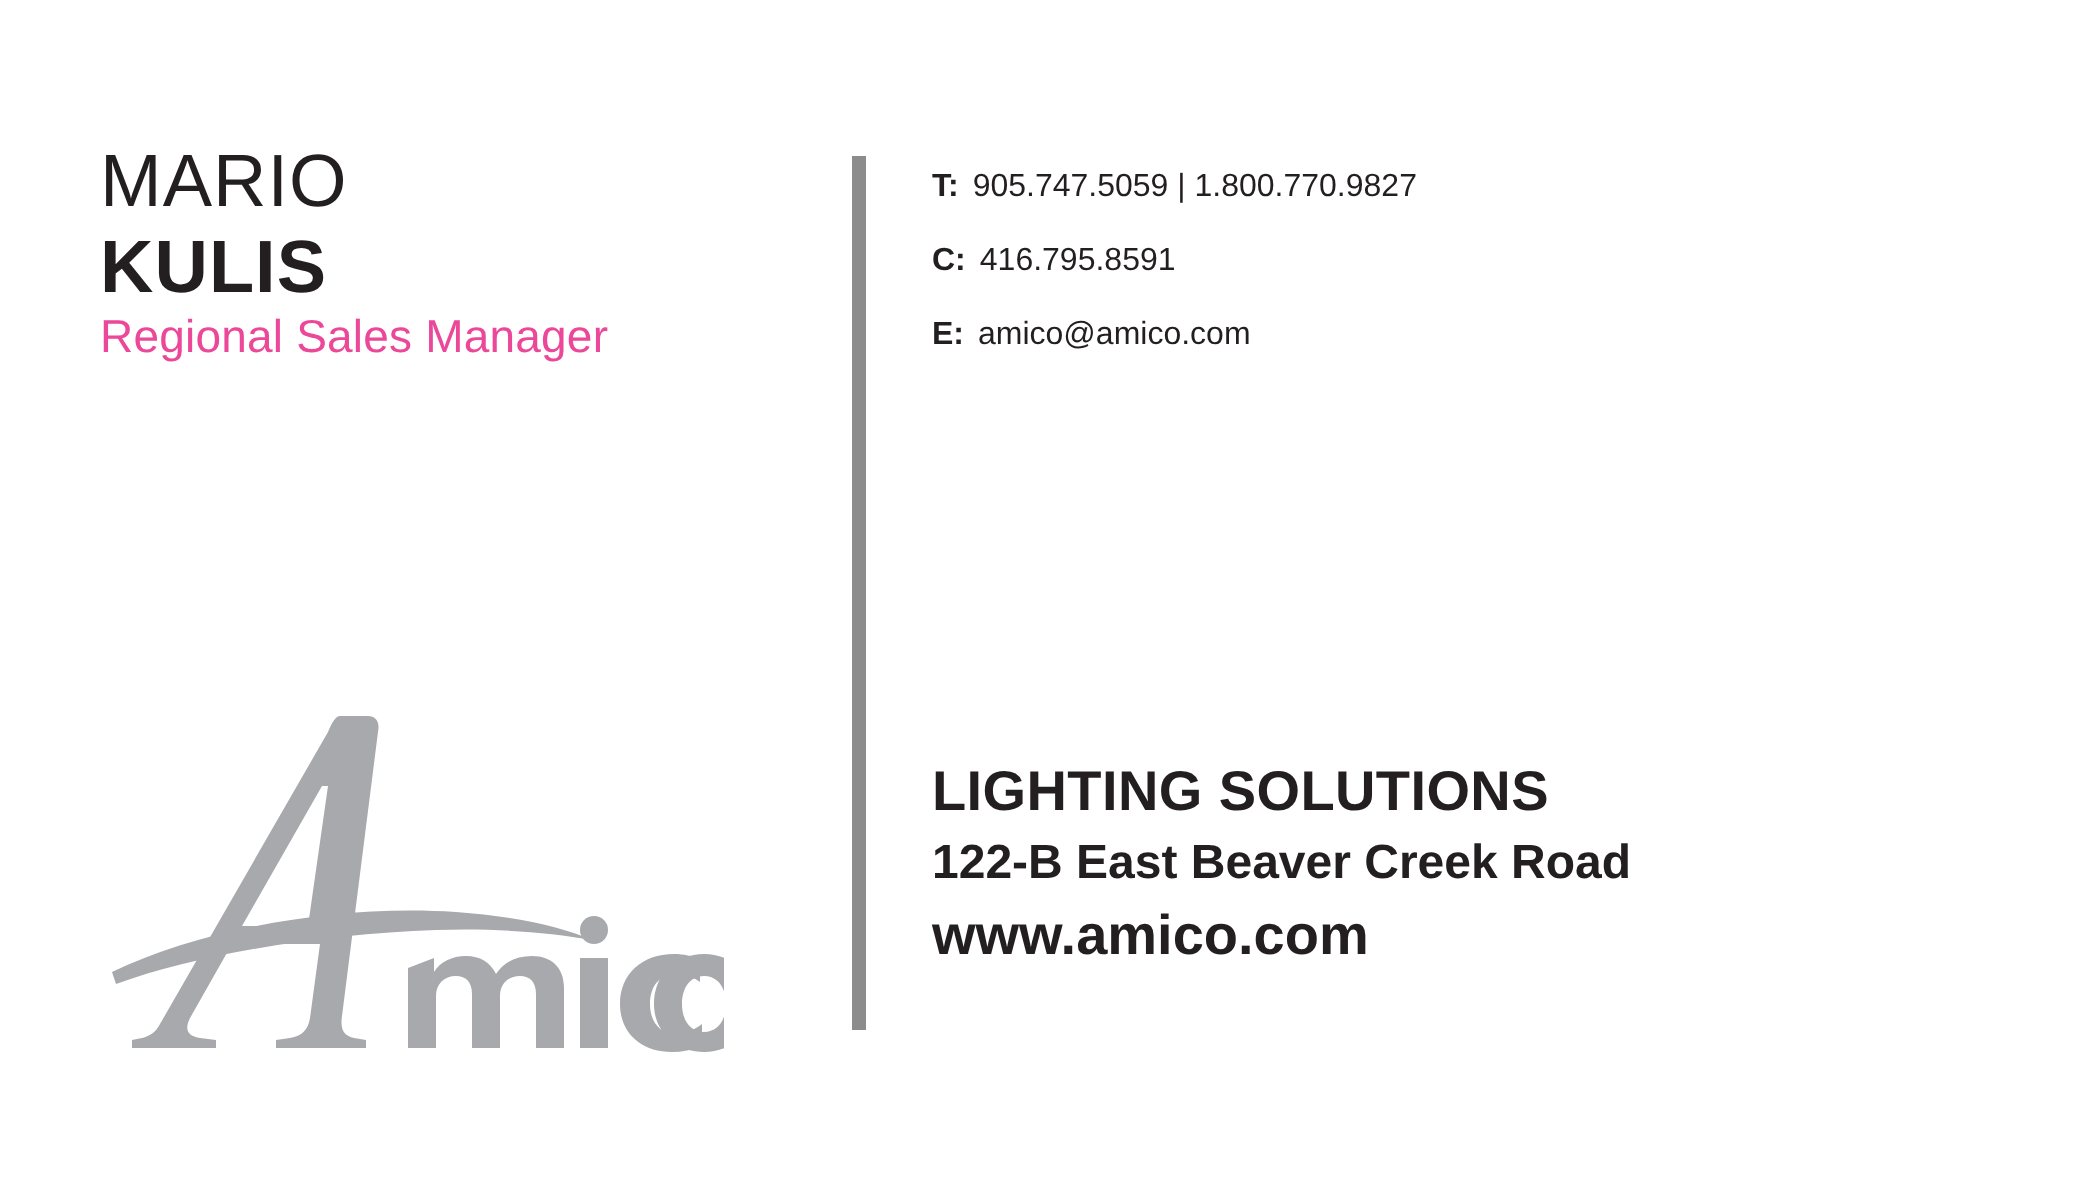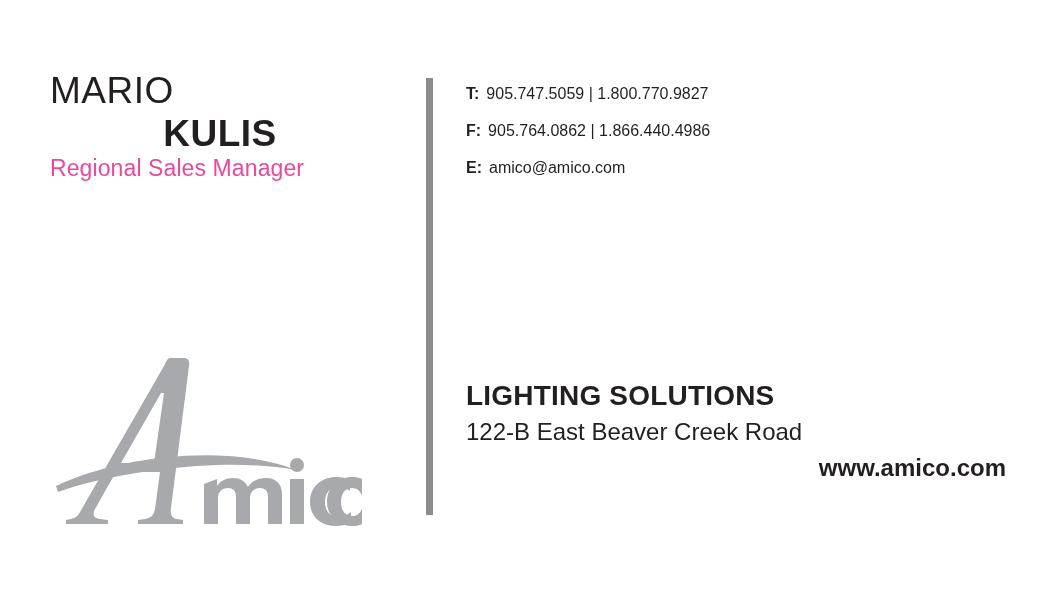--- a/index.html
+++ b/index.html
@@ -35,21 +35,20 @@
     line-height: 1.12;
     color: #231f20;
   }
   .name-last {
     font-size: 37px;
     font-weight: 700;
     letter-spacing: 0.5px;
     line-height: 1.12;
     color: #231f20;
     margin-top: 2px;
-    text-align: center;
   }
   .job-title {
     font-size: 23px;
     font-weight: 400;
     color: #ec4899;
     letter-spacing: 0.1px;
   }
 
   
   .logo {
@@ -97,30 +96,29 @@
   }
   .addr-heading {
     font-size: 28px;
     font-weight: 700;
     line-height: 36px;
     color: #231f20;
     letter-spacing: 0.2px;
   }
   .addr-line {
     font-size: 24px;
-    font-weight: 400;
+    font-weight: 700;
     line-height: 36px;
     color: #231f20;
   }
   .addr-web {
-    font-size: 24px;
+    font-size: 28px;
     font-weight: 700;
     line-height: 36px;
     color: #231f20;
-    text-align: right;
   }
 </style>
 </head>
 <body>
 
 <div class="card">
 
   <div class="left-col">
     <div class="name-first">MARIO</div>
     <div class="name-last">KULIS</div>
@@ -147,21 +145,21 @@
     </svg>
   </div>
 
   <div class="divider"></div>
 
   <div class="right-col">
     <div class="contact-line">
       <span class="lbl">T:</span><span>905.747.5059 | 1.800.770.9827</span>
     </div>
     <div class="contact-line">
-      <span class="lbl">F:</span><span>905.764.0862 | 1.866.440.4986</span>
+      <span class="lbl">C:</span><span>416.795.8591</span>
     </div>
     <div class="contact-line">
       <span class="lbl">E:</span><span>amico@amico.com</span>
     </div>
   </div>
 
   <div class="address-block">
     <div class="addr-heading">LIGHTING SOLUTIONS</div>
     <div class="addr-line">122-B East Beaver Creek Road</div>
     <div class="addr-web">www.amico.com</div>

